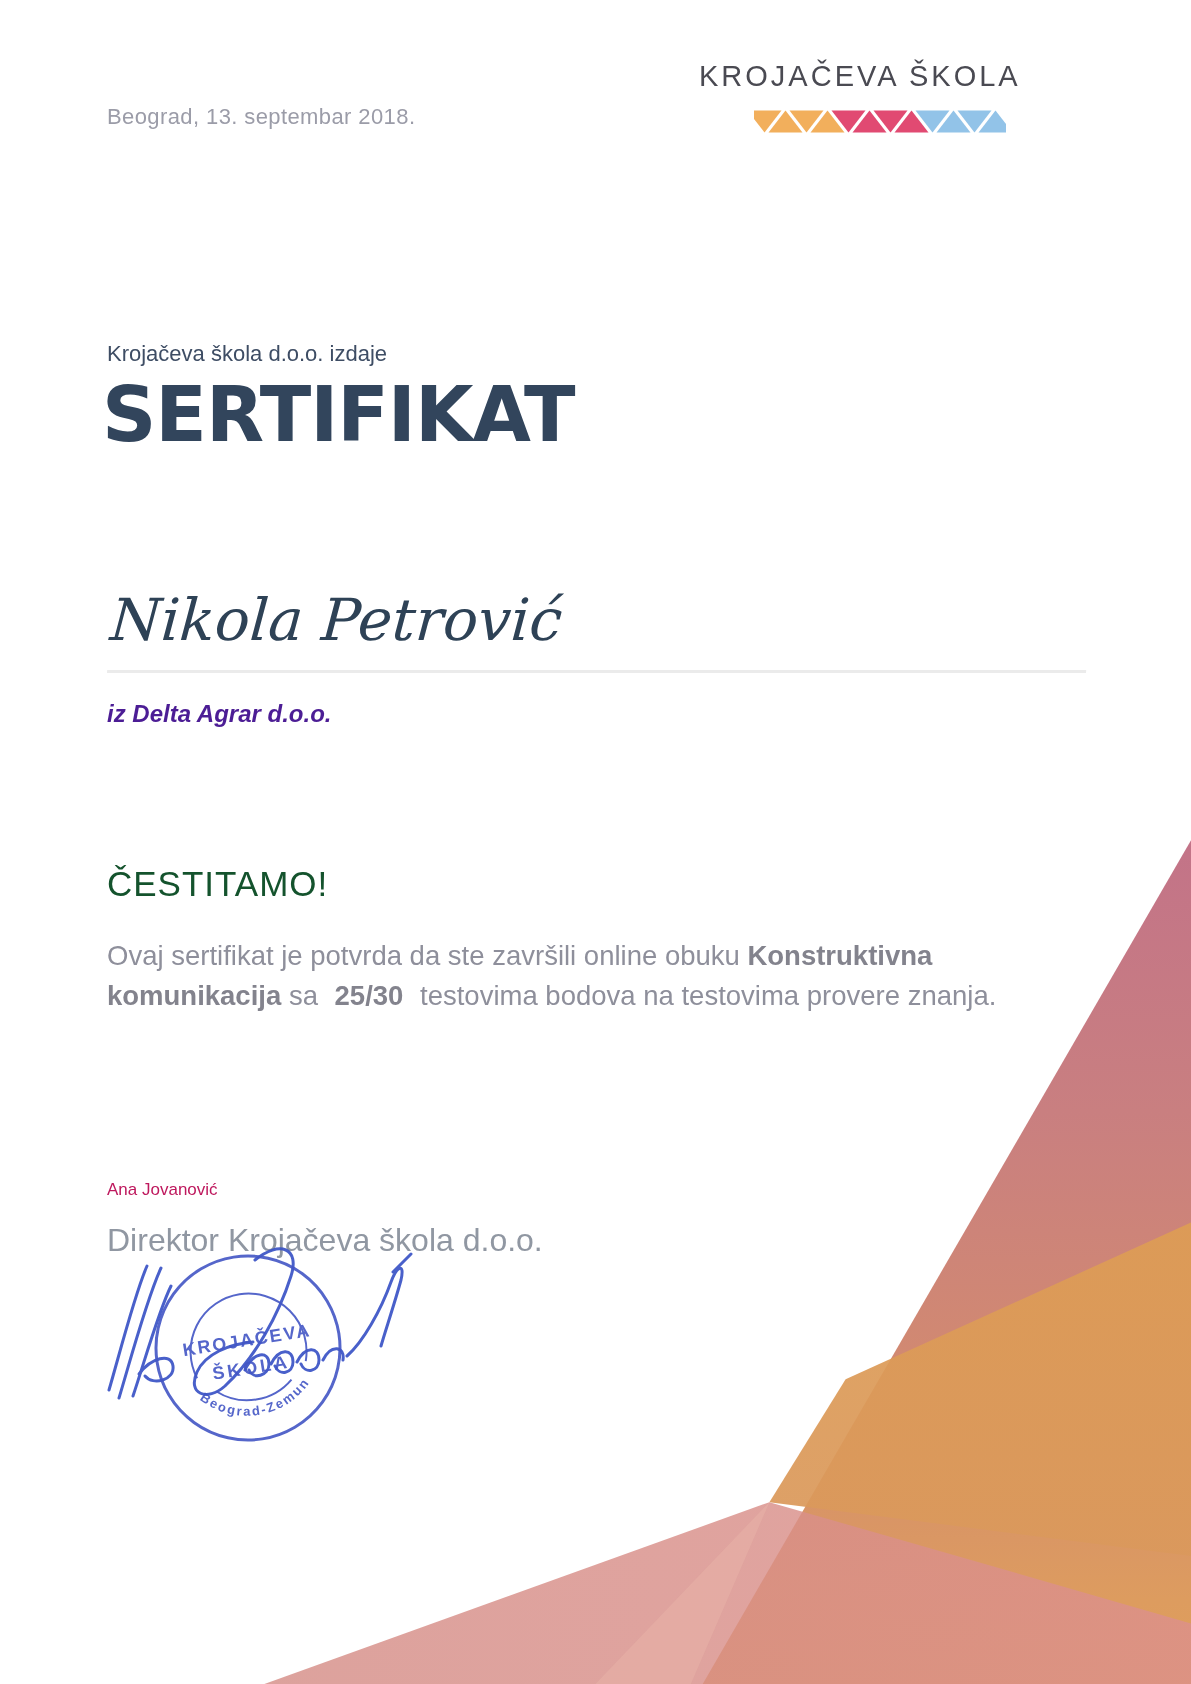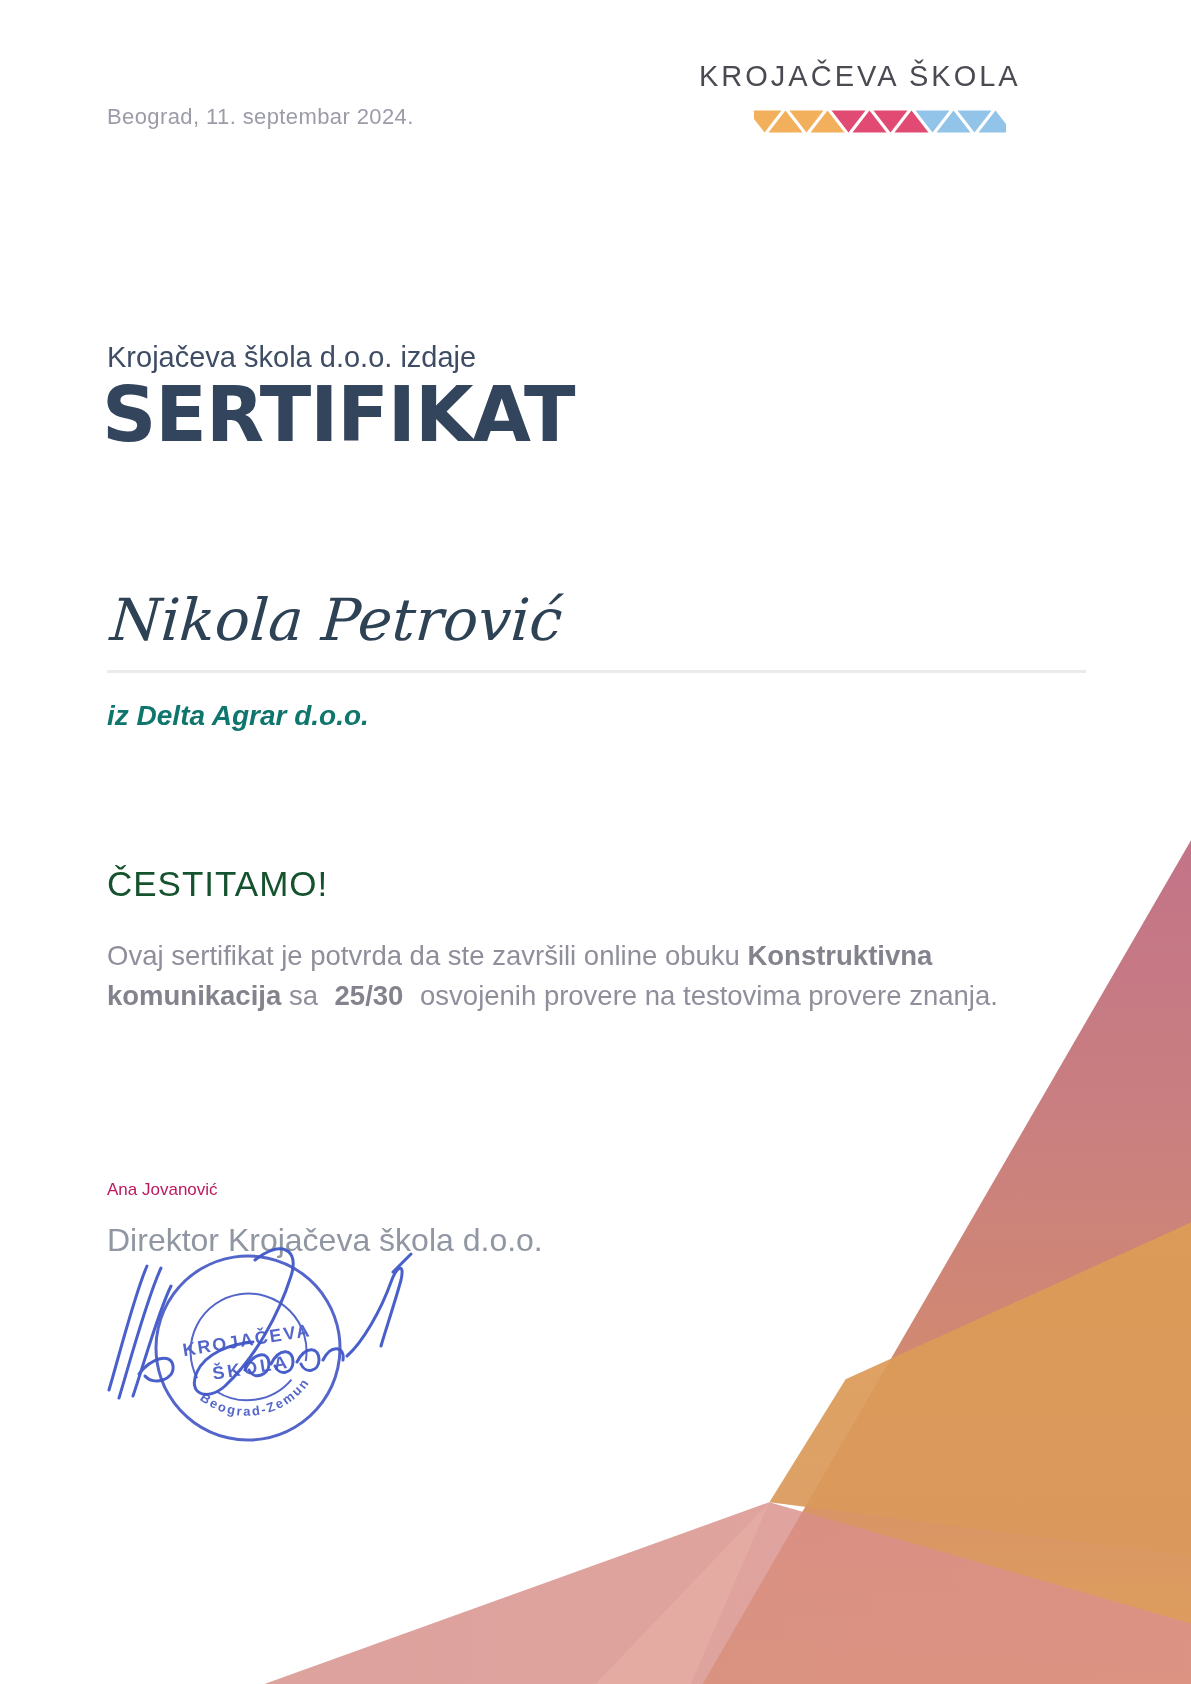--- a/index.html
+++ b/index.html
@@ -26,33 +26,33 @@
   .wedge-light-sliver{
     clip-path:polygon(50% 100%, 64.6% 89.2%, 58% 100%);
     background:#e8b2a8;opacity:.55;
   }
   
   .date-line{position:absolute;left:107px;top:104px;font-size:22px;color:#9b9ca8;letter-spacing:.4px;}
   .logo{position:absolute;left:699px;top:60px;width:308px;text-align:right;}
   .logo-wordmark{font-size:29px;color:#4a4a52;letter-spacing:3px;font-weight:400;white-space:nowrap;text-align:center;}
   .logo-band{position:absolute;left:754px;top:110px;width:252px;height:23px;}
   
-  .issuer-line{position:absolute;left:107px;top:341px;font-size:29px;color:#3e4d64;}
+  .issuer-line{position:absolute;left:107px;top:341px;font-size:22px;color:#3e4d64;}
   .certificate-title{
     position:absolute;left:102px;top:376px;font-size:77px;line-height:1;font-weight:800;
     color:#32455c;font-family:"DejaVu Sans", sans-serif;letter-spacing:-1px;
     transform:scaleX(.98);transform-origin:left top;
   }
   
   .recipient-name{
     position:absolute;left:107px;top:586px;width:979px;
     font-family:"DejaVu Serif", serif;font-style:italic;font-size:58px;color:#2e4256;
     padding-bottom:16px;border-bottom:3px solid #ebebeb;transform:skewX(-4deg);transform-origin:left bottom;
   }
-  .recipient-company{position:absolute;left:107px;top:700px;font-size:28px;font-style:italic;font-weight:700;color:#0f766e;}
+  .recipient-company{position:absolute;left:107px;top:700px;font-size:24px;font-style:italic;font-weight:700;color:#4c1d95;}
   
   .congrats-heading{position:absolute;left:107px;top:864px;font-size:35px;color:#14532d;letter-spacing:1px;}
   .congrats-body{
     position:absolute;left:107px;top:936px;width:905px;
     font-size:27.5px;line-height:40px;color:#8e8f9b;
   }
   .congrats-body b{color:#83838d;font-weight:700;}
   .score{margin:0 9px;}
   
   .signer-name{position:absolute;left:107px;top:1180px;font-size:17px;color:#be185d;}
@@ -62,21 +62,21 @@
   .stamp-text{font-family:"Liberation Sans", sans-serif;font-weight:700;fill:#4356c5;}
 </style>
 </head>
 <body>
 
 <div class="wedge wedge-main"></div>
 <div class="wedge wedge-gold"></div>
 <div class="wedge wedge-rose-bottom"></div>
 <div class="wedge wedge-light-sliver"></div>
 
-<div class="date-line">Beograd, 11. septembar 2024.</div>
+<div class="date-line">Beograd, 13. septembar 2018.</div>
 
 <div class="logo">
   <div class="logo-wordmark">KROJAČEVA ŠKOLA</div>
 </div>
 <svg class="logo-band" viewBox="0 0 252 23">
   <polygon points="-6.5,0.5 27.5,0.5 10.5,22.5" fill="#F2AF5C"></polygon>
   <polygon points="14.5,22.5 48.5,22.5 31.5,0.5" fill="#F2AF5C"></polygon>
   <polygon points="35.5,0.5 69.5,0.5 52.5,22.5" fill="#F2AF5C"></polygon>
   <polygon points="56.5,22.5 90.5,22.5 73.5,0.5" fill="#F2AF5C"></polygon>
   <polygon points="77.5,0.5 111.5,0.5 94.5,22.5" fill="#E14A72"></polygon>
@@ -89,21 +89,21 @@
   <polygon points="224.5,22.5 258.5,22.5 241.5,0.5" fill="#92C3E8"></polygon>
 </svg>
 
 <div class="issuer-line">Krojačeva škola d.o.o. izdaje</div>
 <div class="certificate-title">SERTIFIKAT</div>
 
 <div class="recipient-name">Nikola Petrović</div>
 <div class="recipient-company">iz Delta Agrar d.o.o.</div>
 
 <div class="congrats-heading">ČESTITAMO!</div>
-<div class="congrats-body"><span>Ovaj sertifikat je potvrda da ste završili online obuku </span><b>Konstruktivna komunikacija</b><span> sa </span><b class="score">25/30</b><span> osvojenih provere na testovima provere znanja.</span></div>
+<div class="congrats-body"><span>Ovaj sertifikat je potvrda da ste završili online obuku </span><b>Konstruktivna komunikacija</b><span> sa </span><b class="score">25/30</b><span> testovima bodova na testovima provere znanja.</span></div>
 
 <div class="signer-name">Ana Jovanović</div>
 <div class="signer-role">Direktor Krojačeva škola d.o.o.</div>
 
 <svg class="signature-svg" viewBox="0 0 330 175" fill="none" stroke="#3a53c6" stroke-width="3" stroke-linecap="round" stroke-linejoin="round" opacity=".92">
   <path d="M14,152 C24,118 40,55 52,28 M24,160 C36,120 52,60 66,30 M38,158 C50,122 64,72 76,48"></path>
   <path d="M44,136 C56,120 76,114 78,128 C80,142 58,148 50,138"></path>
   <path d="M160,22 C185,2 205,10 196,38 C184,76 160,120 130,148 C112,164 92,156 102,134 C110,116 134,106 158,104"></path>
   <path d="M150,132 C158,114 174,112 174,126 C174,138 158,142 154,132 M176,126 C184,110 198,110 198,124 C198,136 184,138 180,128 M202,124 C210,108 224,108 224,122 C224,134 210,136 206,126 M228,122 C236,106 250,108 248,122"></path>
   <path d="M252,118 C268,104 286,72 296,44 C302,28 310,24 306,42 C300,64 290,94 286,108"></path>

